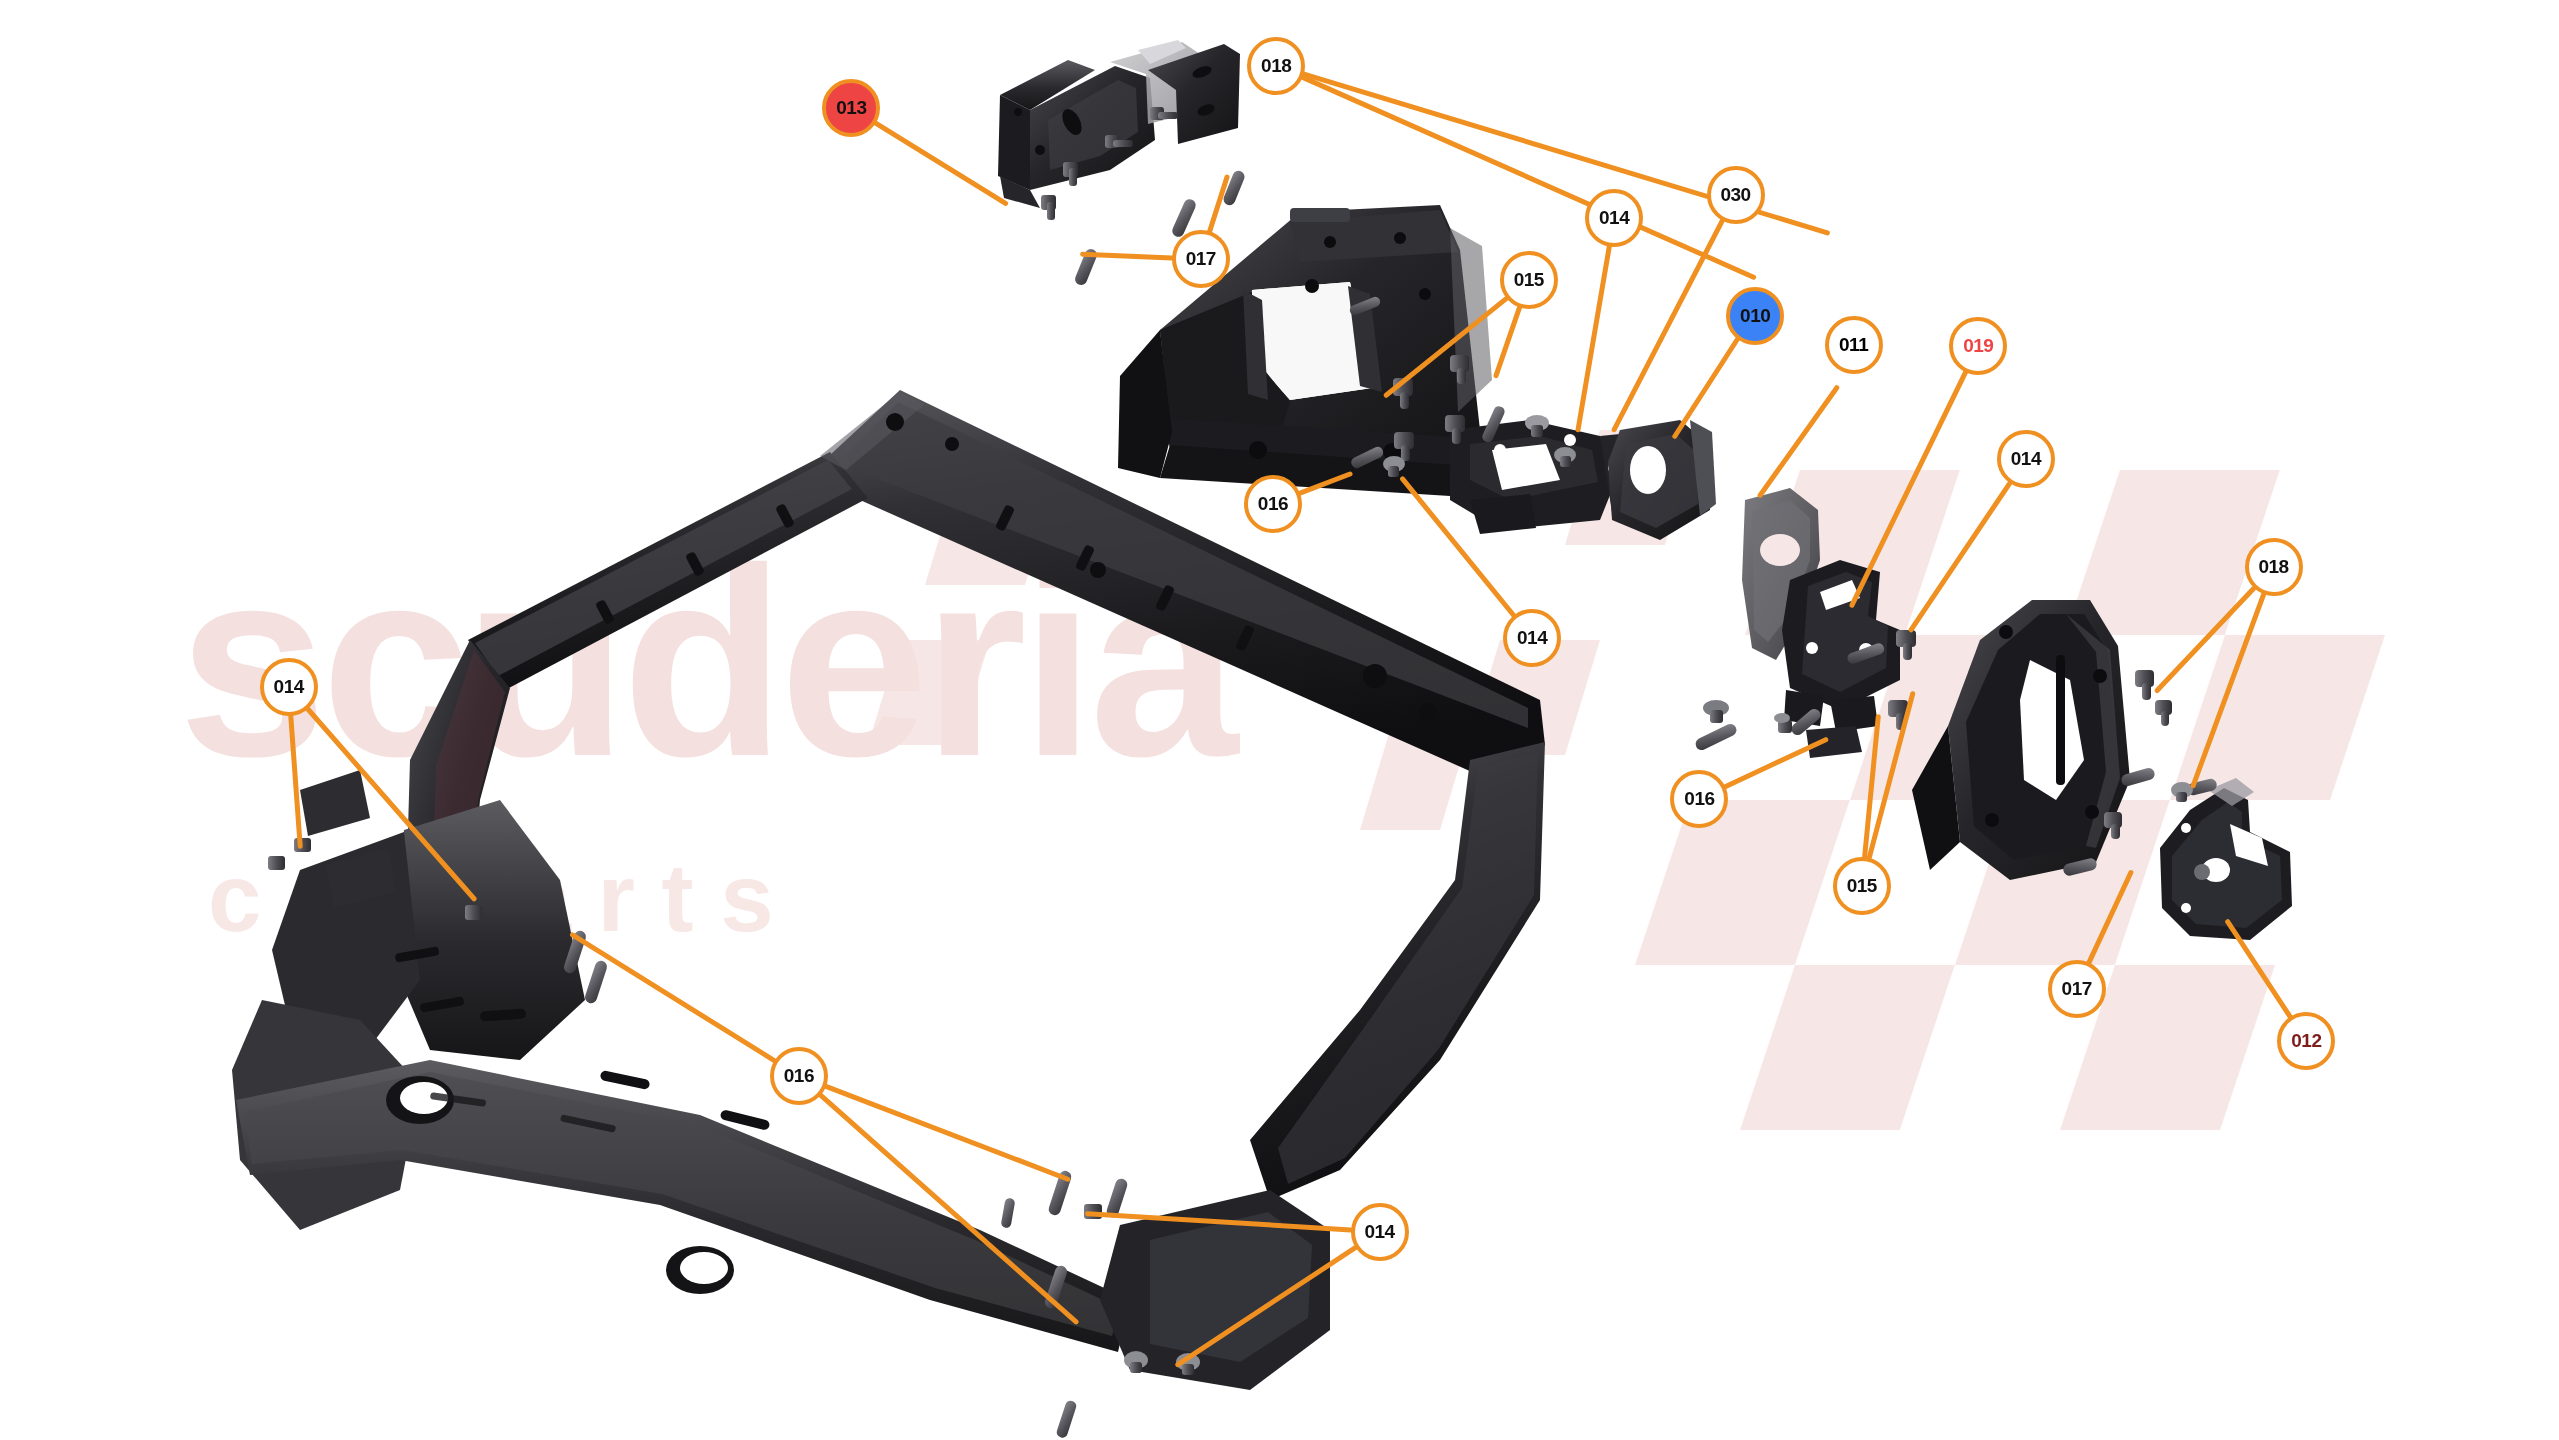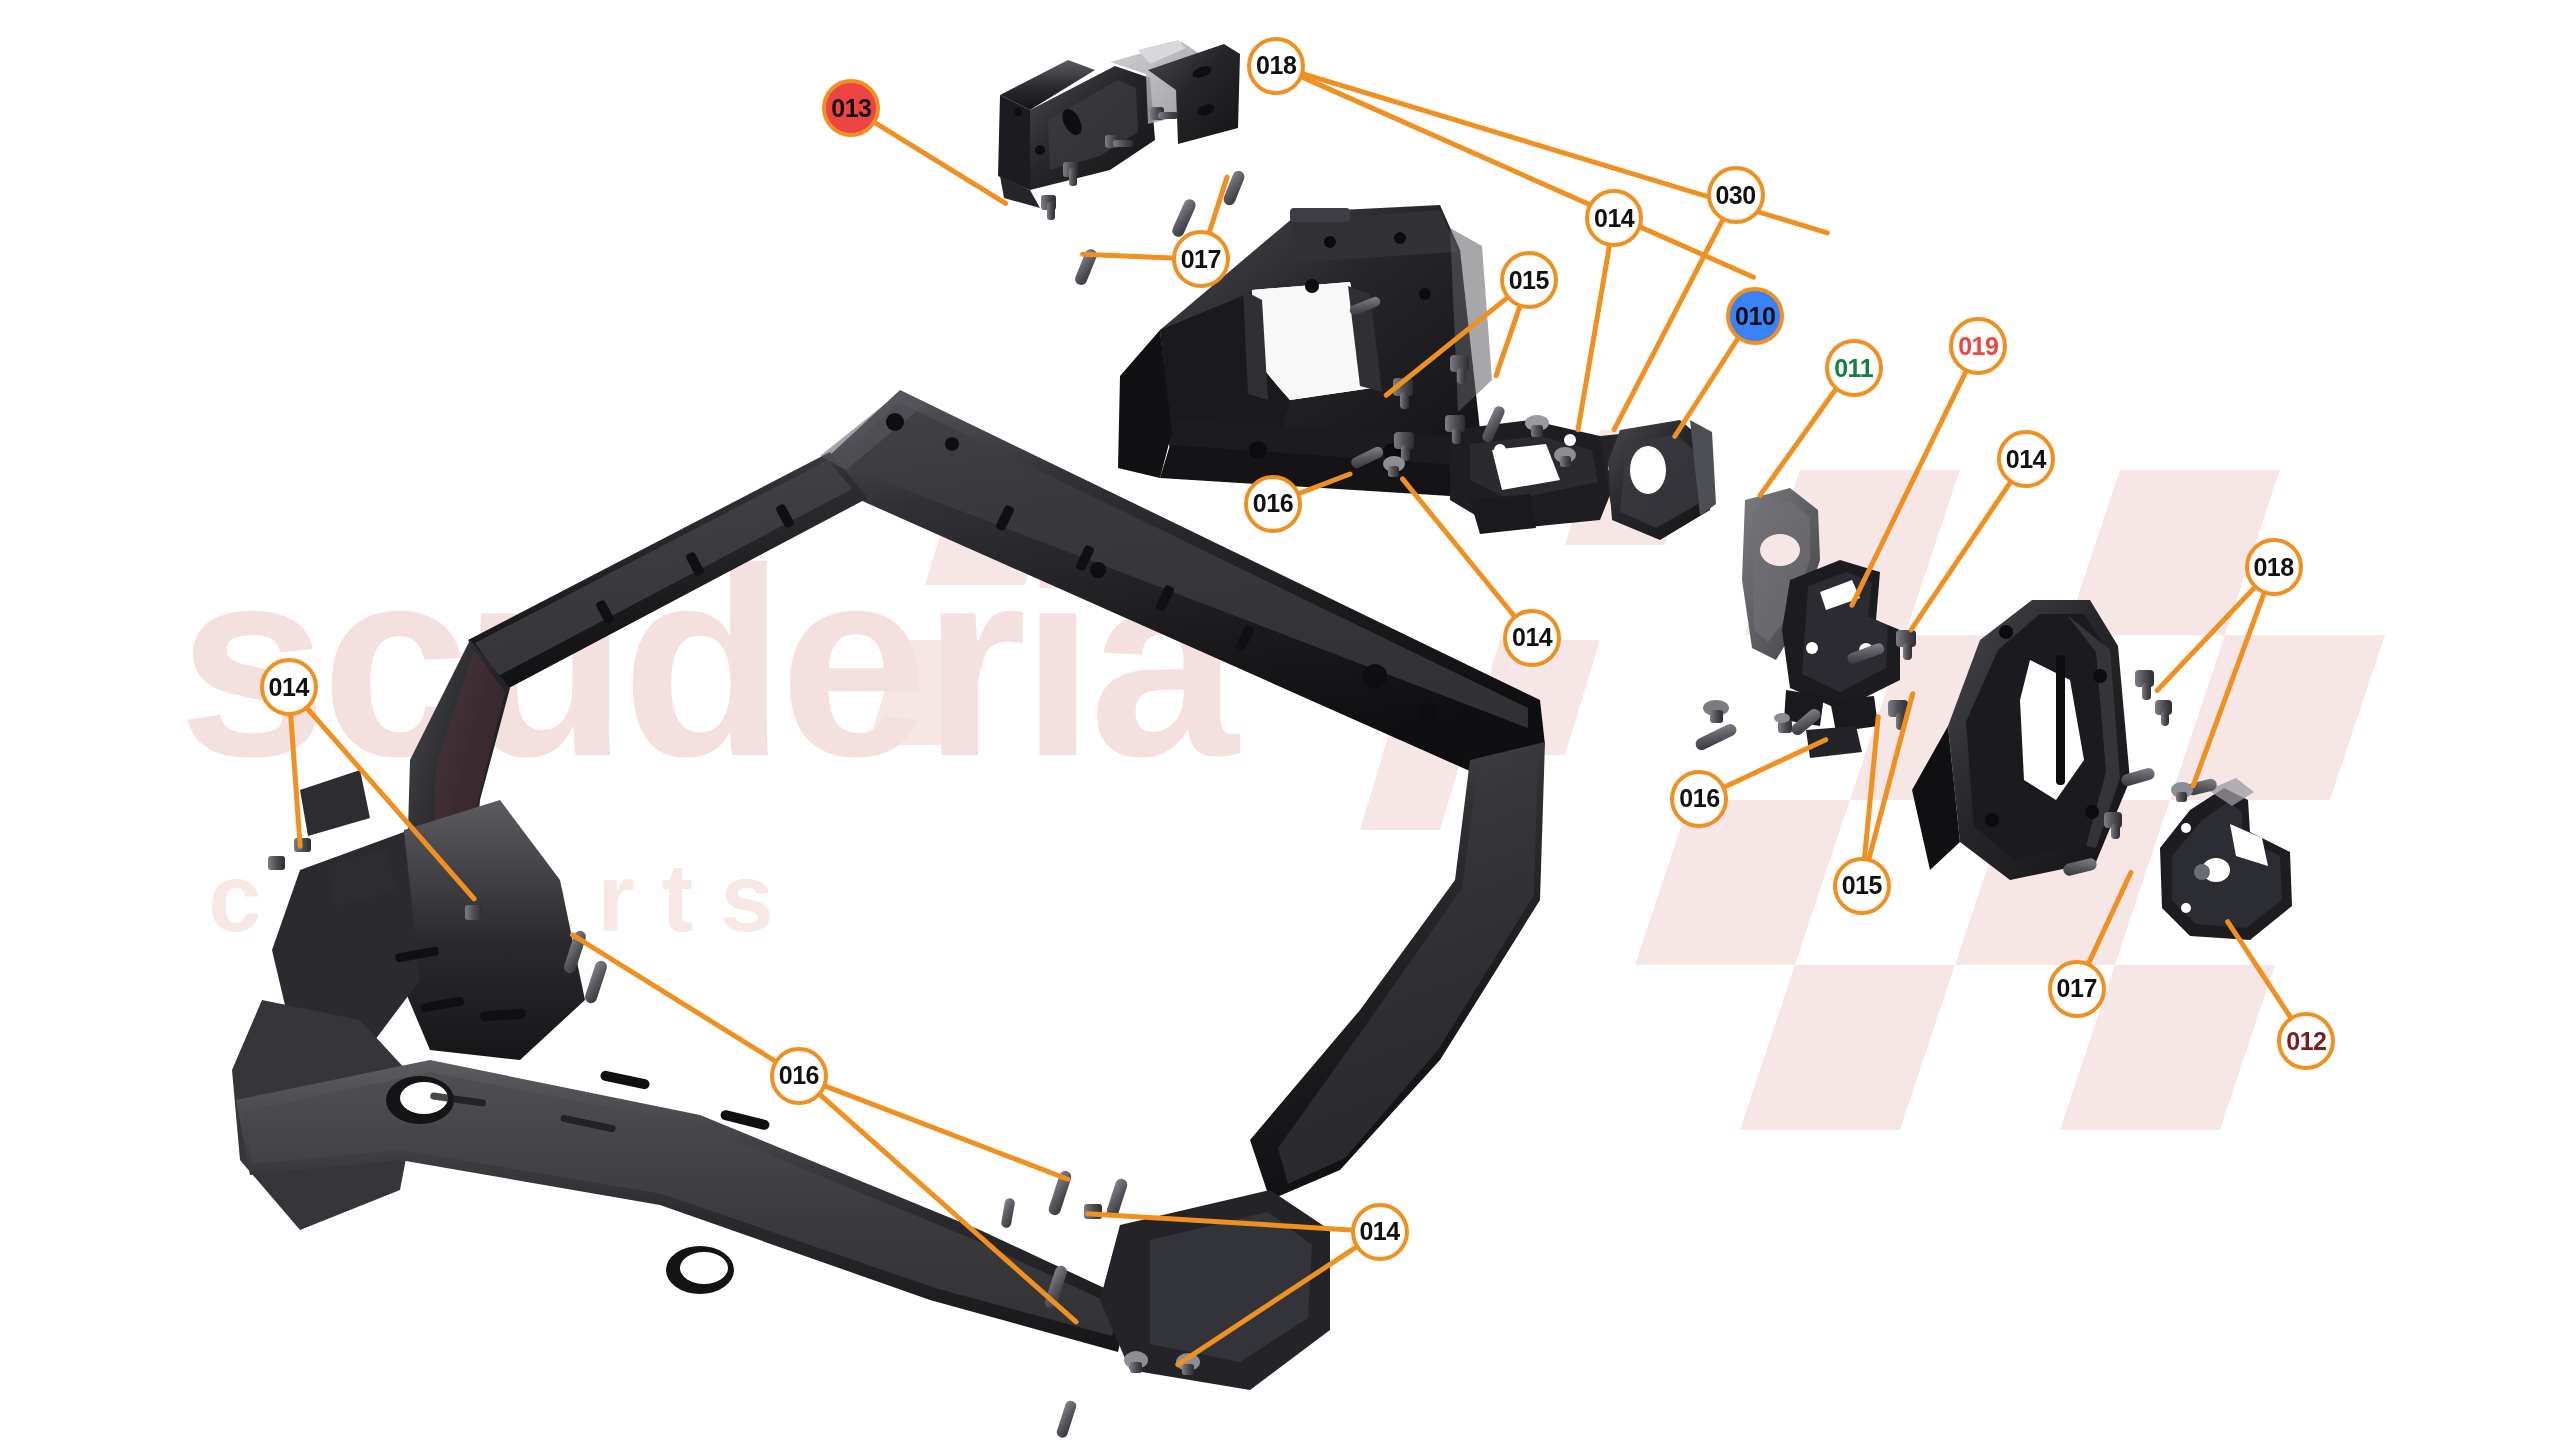--- a/index.html
+++ b/index.html
@@ -66,21 +66,21 @@
     width:58px;height:58px;
     margin-left:-29px;
     margin-top:-29px;
     border-radius:50%;
     background:#ffffff;
     border:4px solid #ef9021;
     box-sizing:border-box;
     display:flex;
     align-items:center;
     justify-content:center;
-    font-size:25px;
+    font-size:19px;
     font-weight:bold;
     color:#111111;
     letter-spacing:-0.5px;
     cursor:pointer;
     z-index:40;
   }
 </style>
 </head>
 <body>
 
@@ -461,21 +461,21 @@
     </svg>
 
   <div id="callout-layer">
       <div class="callout" style="left: 851.36px; top: 108.246px; border-color: rgb(239, 144, 33); background: #ef4444; color: rgb(17, 17, 17);">013</div>
       <div class="callout" style="left: 1276.22px; top: 65.6036px; border-color: rgb(239, 144, 33); background: rgb(255, 255, 255); color: rgb(17, 17, 17);">018</div>
       <div class="callout" style="left: 1200.76px; top: 259.134px; border-color: rgb(239, 144, 33); background: rgb(255, 255, 255); color: rgb(17, 17, 17);">017</div>
       <div class="callout" style="left: 1528.84px; top: 280.456px; border-color: rgb(239, 144, 33); background: rgb(255, 255, 255); color: rgb(17, 17, 17);">015</div>
       <div class="callout" style="left: 1614.14px; top: 218.132px; border-color: rgb(239, 144, 33); background: rgb(255, 255, 255); color: rgb(17, 17, 17);">014</div>
       <div class="callout" style="left: 1735.53px; top: 195.171px; border-color: rgb(239, 144, 33); background: rgb(255, 255, 255); color: rgb(17, 17, 17);">030</div>
       <div class="callout" style="left: 1755.21px; top: 316px; border-color: rgb(239, 144, 33); background: #3b82f6; color: rgb(17, 17, 17);">010</div>
-      <div class="callout" style="left: 1853.63px; top: 368px; border-color: rgb(239, 144, 33); background: rgb(255, 255, 255); color: #15803d;">011</div>
+      <div class="callout" style="left: 1853.63px; top: 345px; border-color: rgb(239, 144, 33); background: rgb(255, 255, 255); color: #000000;">011</div>
       <div class="callout" style="left: 1978.3px; top: 346.059px; border-color: rgb(239, 144, 33); background: rgb(255, 255, 255); color: #ef4444;">019</div>
       <div class="callout" style="left: 2025.88px; top: 459.226px; border-color: rgb(239, 144, 33); background: rgb(255, 255, 255); color: rgb(17, 17, 17);">014</div>
       <div class="callout" style="left: 1272.94px; top: 503.508px; border-color: rgb(239, 144, 33); background: rgb(255, 255, 255); color: rgb(17, 17, 17);">016</div>
       <div class="callout" style="left: 1532.12px; top: 637.995px; border-color: rgb(239, 144, 33); background: rgb(255, 255, 255); color: rgb(17, 17, 17);">014</div>
       <div class="callout" style="left: 2273.57px; top: 567.472px; border-color: rgb(239, 144, 33); background: rgb(255, 255, 255); color: rgb(17, 17, 17);">018</div>
       <div class="callout" style="left: 288.708px; top: 687.198px; border-color: rgb(239, 144, 33); background: rgb(255, 255, 255); color: rgb(17, 17, 17);">014</div>
       <div class="callout" style="left: 1699.44px; top: 798.724px; border-color: rgb(239, 144, 33); background: rgb(255, 255, 255); color: rgb(17, 17, 17);">016</div>
       <div class="callout" style="left: 1861.84px; top: 885.649px; border-color: rgb(239, 144, 33); background: rgb(255, 255, 255); color: rgb(17, 17, 17);">015</div>
       <div class="callout" style="left: 2076.73px; top: 988.975px; border-color: rgb(239, 144, 33); background: rgb(255, 255, 255); color: rgb(17, 17, 17);">017</div>
       <div class="callout" style="left: 2306.38px; top: 1041.46px; border-color: rgb(239, 144, 33); background: rgb(255, 255, 255); color: #7f1d1d;">012</div>

